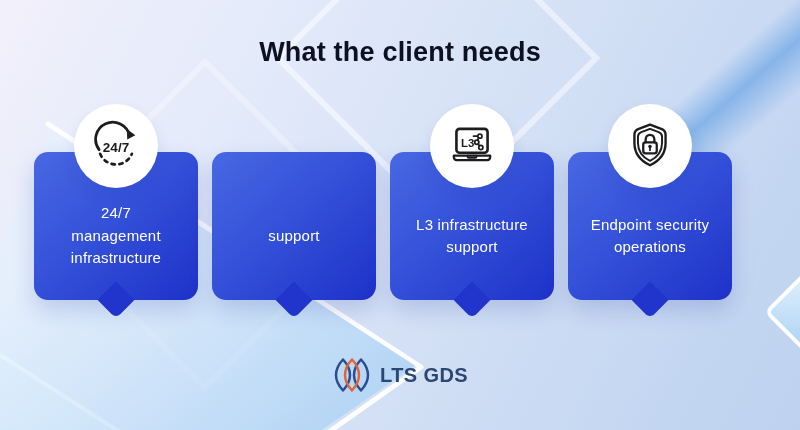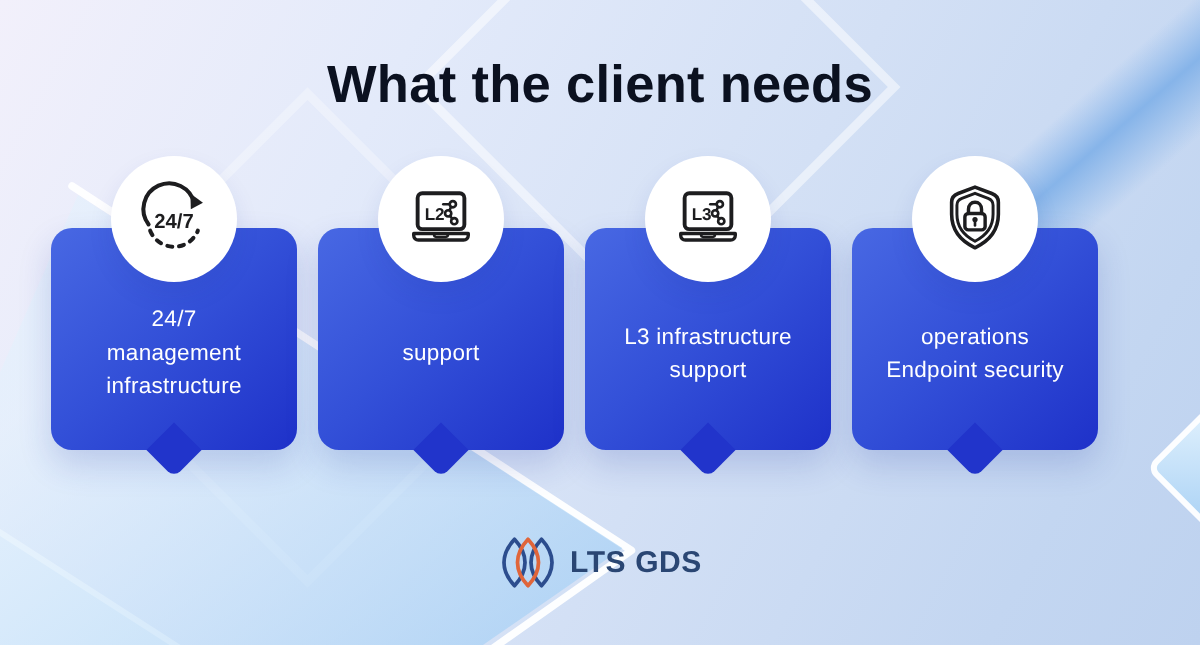--- a/index.html
+++ b/index.html
@@ -4,21 +4,21 @@
 <style>
   html,body{margin:0;padding:0;}
   body{font-family:"Liberation Sans","DejaVu Sans",sans-serif;}
   .stage{
     position:relative;width:800px;height:430px;overflow:hidden;
     background:linear-gradient(118deg,#f2f0fb 0%,#e3eafa 28%,#d3e0f5 58%,#c3d6f1 86%,#bed2ef 100%);
   }
   .decor{position:absolute;inset:0;z-index:0;}
   .page-title{
     position:absolute;top:37px;left:0;right:0;z-index:2;
-    text-align:center;font-size:35px;font-weight:700;color:#0b1120;letter-spacing:.2px;
+    text-align:center;font-size:27px;font-weight:700;color:#0b1120;letter-spacing:.2px;
   }
   .cards-row{
     position:absolute;top:152px;left:34px;z-index:2;
     display:flex;gap:14px;
   }
   .card{
     position:relative;width:164px;height:148px;border-radius:14px;
     background:linear-gradient(138deg,#4868e3 0%,#3350d8 48%,#1e31c9 100%);
     box-shadow:0 10px 22px rgba(30,50,160,0.18);
   }
@@ -107,34 +107,20 @@
       </div>
       <div class="card-text">
         <span>24/7</span>
         <span>management</span>
         <span>infrastructure</span>
       </div>
     </div>
 
     <div class="card">
       <div class="tail"></div>
-      <div class="badge">
-        <svg width="54" height="54" viewBox="0 0 52 52">
-          <rect x="11" y="9.5" width="30" height="23" rx="3" fill="none" stroke="#1d1d1f" stroke-width="2.5"></rect>
-          <text x="15.5" y="26.5" font-size="11" font-weight="bold" fill="#1d1d1f" font-family="Liberation Sans, DejaVu Sans, sans-serif">L2</text>
-          <line x1="27.5" y1="16.5" x2="31.2" y2="16.5" stroke="#1d1d1f" stroke-width="1.7" stroke-linecap="round"></line>
-          <circle cx="33.6" cy="16.5" r="2" fill="none" stroke="#1d1d1f" stroke-width="1.7"></circle>
-          <line x1="32.4" y1="18.3" x2="31.5" y2="20.4" stroke="#1d1d1f" stroke-width="1.7" stroke-linecap="round"></line>
-          <circle cx="30.6" cy="22.4" r="2" fill="none" stroke="#1d1d1f" stroke-width="1.7"></circle>
-          <line x1="31.8" y1="24" x2="33.2" y2="25.8" stroke="#1d1d1f" stroke-width="1.7" stroke-linecap="round"></line>
-          <circle cx="34.5" cy="27.4" r="2" fill="none" stroke="#1d1d1f" stroke-width="1.7"></circle>
-          <path d="M8.5 35.3 h35 v1.3 c0 1.6 -1.3 2.9 -3 2.9 h-29 c-1.7 0 -3 -1.3 -3 -2.9 Z" fill="none" stroke="#1d1d1f" stroke-width="2.2" stroke-linejoin="round"></path>
-          <path d="M21.5 35.3 h9 v0.7 c0 0.9 -0.7 1.5 -1.5 1.5 h-6 c-0.8 0 -1.5 -0.6 -1.5 -1.5 Z" fill="none" stroke="#1d1d1f" stroke-width="1.6" stroke-linejoin="round"></path>
-        </svg>
-      </div>
       <div class="card-text">
         <span>support</span>
       </div>
     </div>
 
     <div class="card">
       <div class="tail"></div>
       <div class="badge">
         <svg width="54" height="54" viewBox="0 0 52 52">
           <rect x="11" y="9.5" width="30" height="23" rx="3" fill="none" stroke="#1d1d1f" stroke-width="2.5"></rect>
@@ -161,22 +147,22 @@
         <svg width="54" height="54" viewBox="0 0 52 52">
           <path d="M26 5.5 L36.8 9.6 C39.6 10.6 41 12.4 41 15.2 V23 C41 33.8 34.6 40.4 26 44.5 C17.4 40.4 11 33.8 11 23 V15.2 C11 12.4 12.4 10.6 15.2 9.6 Z" fill="none" stroke="#1d1d1f" stroke-width="2.3" stroke-linejoin="round"></path>
           <path d="M26 9.5 L34.4 12.7 C36.6 13.5 37.6 14.9 37.6 17.1 V23 C37.6 31.6 32.7 36.9 26 40.3 C19.3 36.9 14.4 31.6 14.4 23 V17.1 C14.4 14.9 15.4 13.5 17.6 12.7 Z" fill="none" stroke="#1d1d1f" stroke-width="1.9" stroke-linejoin="round"></path>
           <path d="M21.8 22.5 V19.8 C21.8 17 23.6 15.2 26 15.2 C28.4 15.2 30.2 17 30.2 19.8 V22.5" fill="none" stroke="#1d1d1f" stroke-width="2.2" stroke-linecap="round"></path>
           <rect x="19.5" y="22.5" width="13" height="10.5" rx="2.2" fill="none" stroke="#1d1d1f" stroke-width="2.2"></rect>
           <circle cx="26" cy="26.4" r="1.7" fill="#1d1d1f"></circle>
           <line x1="26" y1="27.6" x2="26" y2="30.2" stroke="#1d1d1f" stroke-width="1.7" stroke-linecap="round"></line>
         </svg>
       </div>
       <div class="card-text">
+        <span>Endpoint security</span>
         <span>operations</span>
-        <span>Endpoint security</span>
       </div>
     </div>
 
   </div>
 
   <div class="logo">
     <svg width="40" height="38" viewBox="0 0 40 38">
       <path d="M11 3.5 Q18 11 18 19 Q18 27 11 34.5 Q4 27 4 19 Q4 11 11 3.5 Z" fill="none" stroke="#2c4d8e" stroke-width="2.5" stroke-linejoin="round"></path>
       <path d="M29 3.5 Q36 11 36 19 Q36 27 29 34.5 Q22 27 22 19 Q22 11 29 3.5 Z" fill="none" stroke="#2c4d8e" stroke-width="2.5" stroke-linejoin="round"></path>
       <path d="M20 3.5 Q27 11 27 19 Q27 27 20 34.5 Q13 27 13 19 Q13 11 20 3.5 Z" fill="none" stroke="#e0653a" stroke-width="2.5" stroke-linejoin="round"></path>

